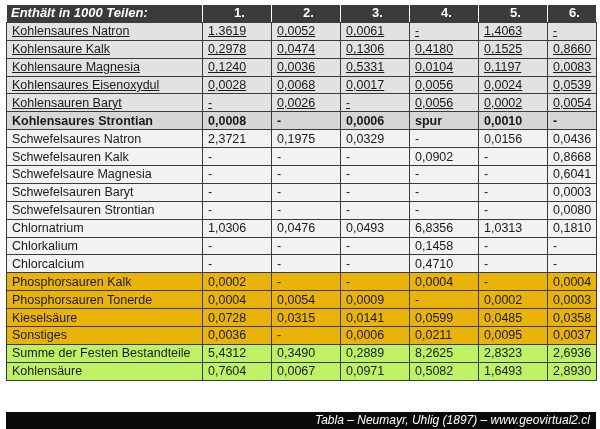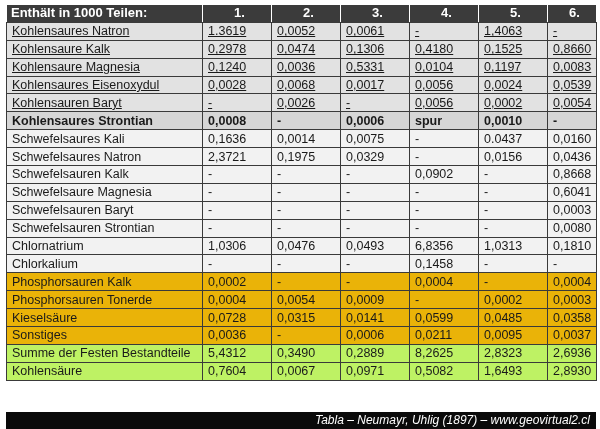--- a/index.html
+++ b/index.html
@@ -4,21 +4,21 @@
   <style>
     html, body { margin: 0; padding: 0; background: #ffffff; }
     body { width: 600px; height: 429px; position: relative; overflow: hidden; font-family: "Liberation Sans", "DejaVu Sans", sans-serif; }
     .wrap { position: absolute; left: 6px; top: 5px; width: 590px; }
     table { border-collapse: collapse; width: 590px; table-layout: fixed; font-size: 12.5px; color: #1a1a1a; }
     col.c0 { width: 196px; }
     col.cn { width: 69px; }
     col.c6 { width: 49px; }
     th, td { border: 1px solid #3a3a3a; height: 16.9px; padding: 0 0 0 5px; white-space: nowrap; overflow: hidden; line-height: 16px; }
     thead th { background: #3b3b3b; color: #ffffff; font-weight: bold; font-size: 13px; text-align: center; border-color: #ffffff #ffffff #3b3b3b #ffffff; border-width: 0 1px 1px 1px; }
-    thead th.first { text-align: left; padding-left: 4px; }
+    thead th.first { text-align: left; padding-left: 4px; font-style: italic; }
     tbody td { text-align: left; }
     tr.band-a td { background: #e2e2e2; text-decoration: underline; }
     tr.band-b td { background: #d6d6d6; font-weight: bold; }
     tr.band-c td { background: #f2f2f2; }
     tr.band-d td { background: #eab308; }
     tr.band-w td { background: #bef264; }
     .footer { position: absolute; left: 6px; top: 412px; width: 590px; height: 25px; background: #0a0a0a; color: #ffffff; font-style: italic; font-size: 12px; text-align: right; line-height: 16px; box-sizing: border-box; padding-right: 6px; }
   </style>
 </head>
 <body>
@@ -94,29 +94,20 @@
         <tr class="band-b">
           <td>Kohlensaures Strontian</td>
           <td>0,0008</td>
           <td>-</td>
           <td>0,0006</td>
           <td>spur</td>
           <td>0,0010</td>
           <td>-</td>
         </tr>
         <tr class="band-c">
-          <td>Schwefelsaures Kali</td>
-          <td>0,1636</td>
-          <td>0,0014</td>
-          <td>0,0075</td>
-          <td>-</td>
-          <td>0.0437</td>
-          <td>0,0160</td>
-        </tr>
-        <tr class="band-c">
           <td>Schwefelsaures Natron</td>
           <td>2,3721</td>
           <td>0,1975</td>
           <td>0,0329</td>
           <td>-</td>
           <td>0,0156</td>
           <td>0,0436</td>
         </tr>
         <tr class="band-c">
           <td>Schwefelsauren Kalk</td>
@@ -162,20 +153,29 @@
           <td>6,8356</td>
           <td>1,0313</td>
           <td>0,1810</td>
         </tr>
         <tr class="band-c">
           <td>Chlorkalium</td>
           <td>-</td>
           <td>-</td>
           <td>-</td>
           <td>0,1458</td>
+          <td>-</td>
+          <td>-</td>
+        </tr>
+        <tr class="band-c">
+          <td>Chlorcalcium</td>
+          <td>-</td>
+          <td>-</td>
+          <td>-</td>
+          <td>0,4710</td>
           <td>-</td>
           <td>-</td>
         </tr>
         <tr class="band-d">
           <td>Phosphorsauren Kalk</td>
           <td>0,0002</td>
           <td>-</td>
           <td>-</td>
           <td>0,0004</td>
           <td>-</td>

